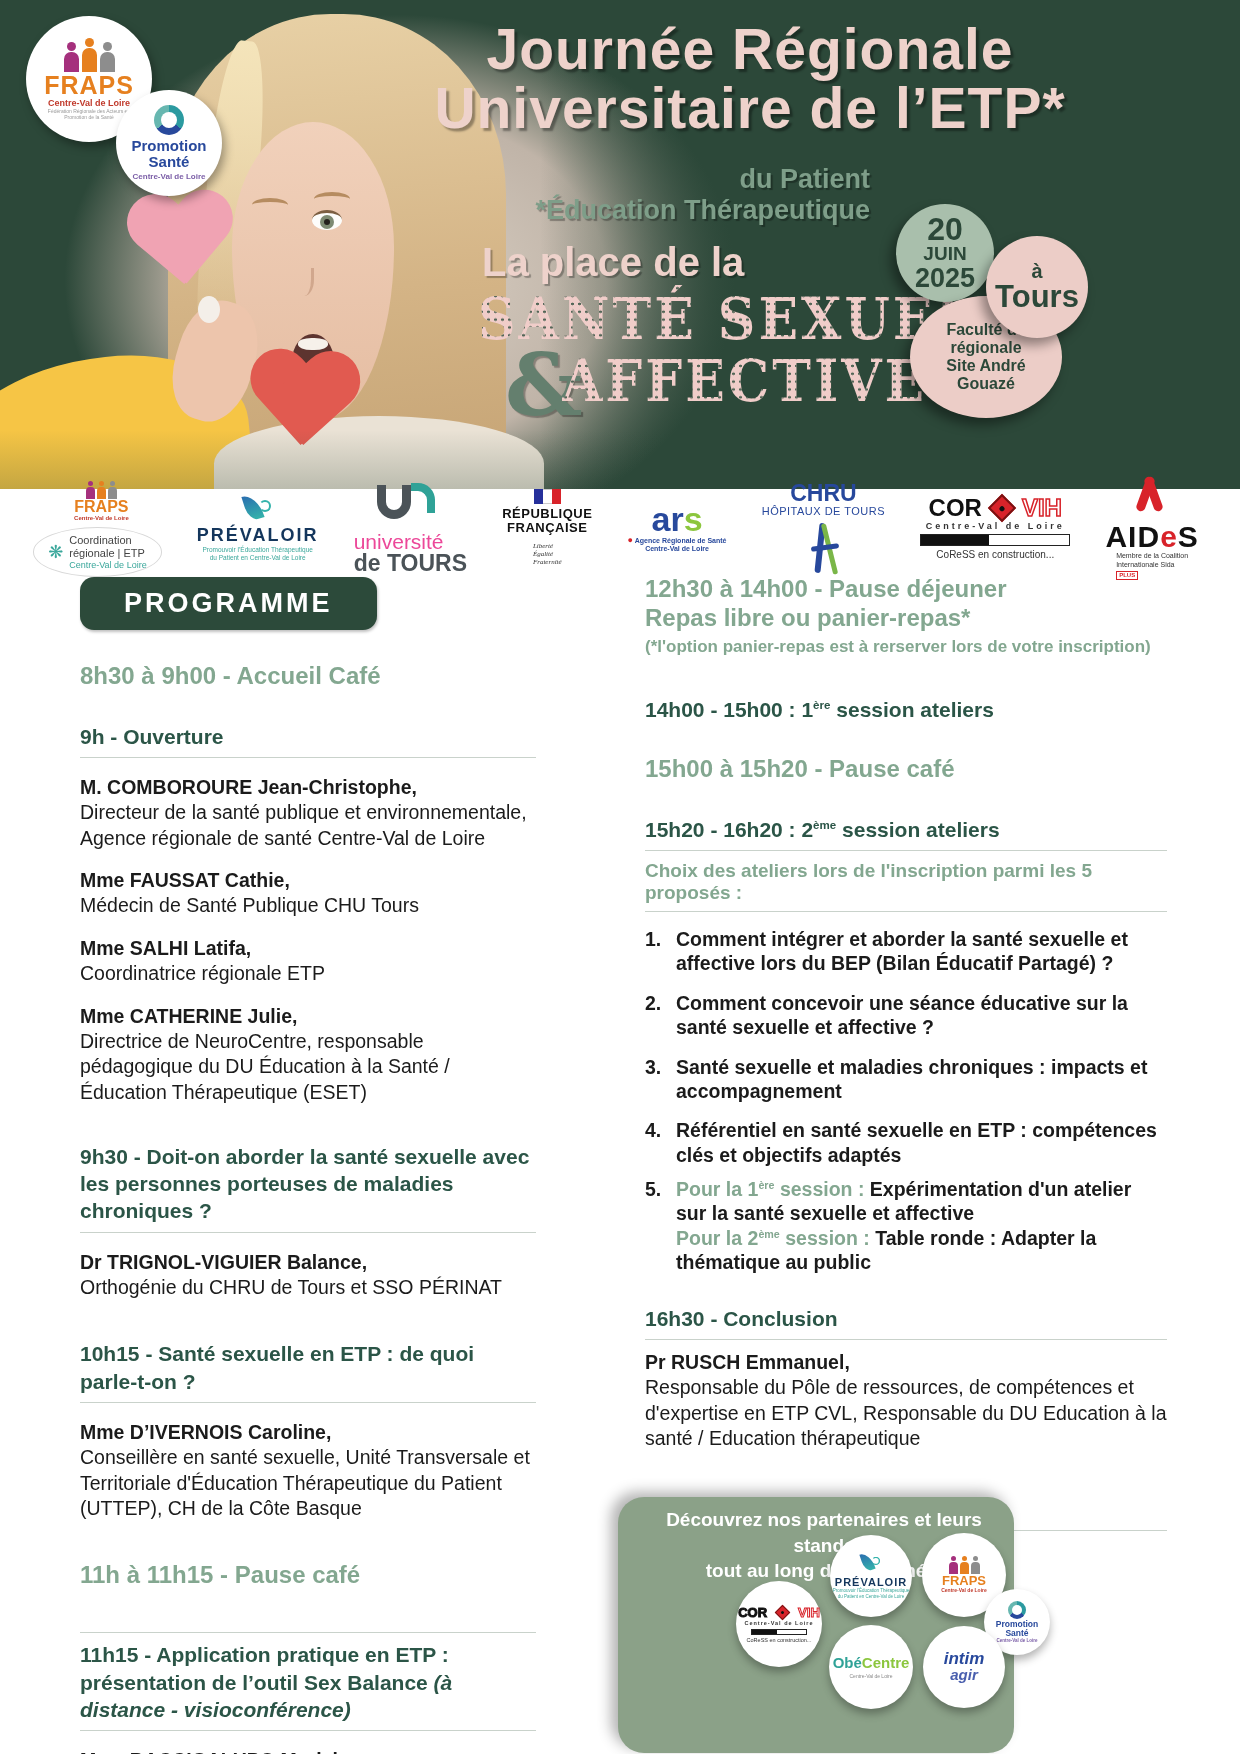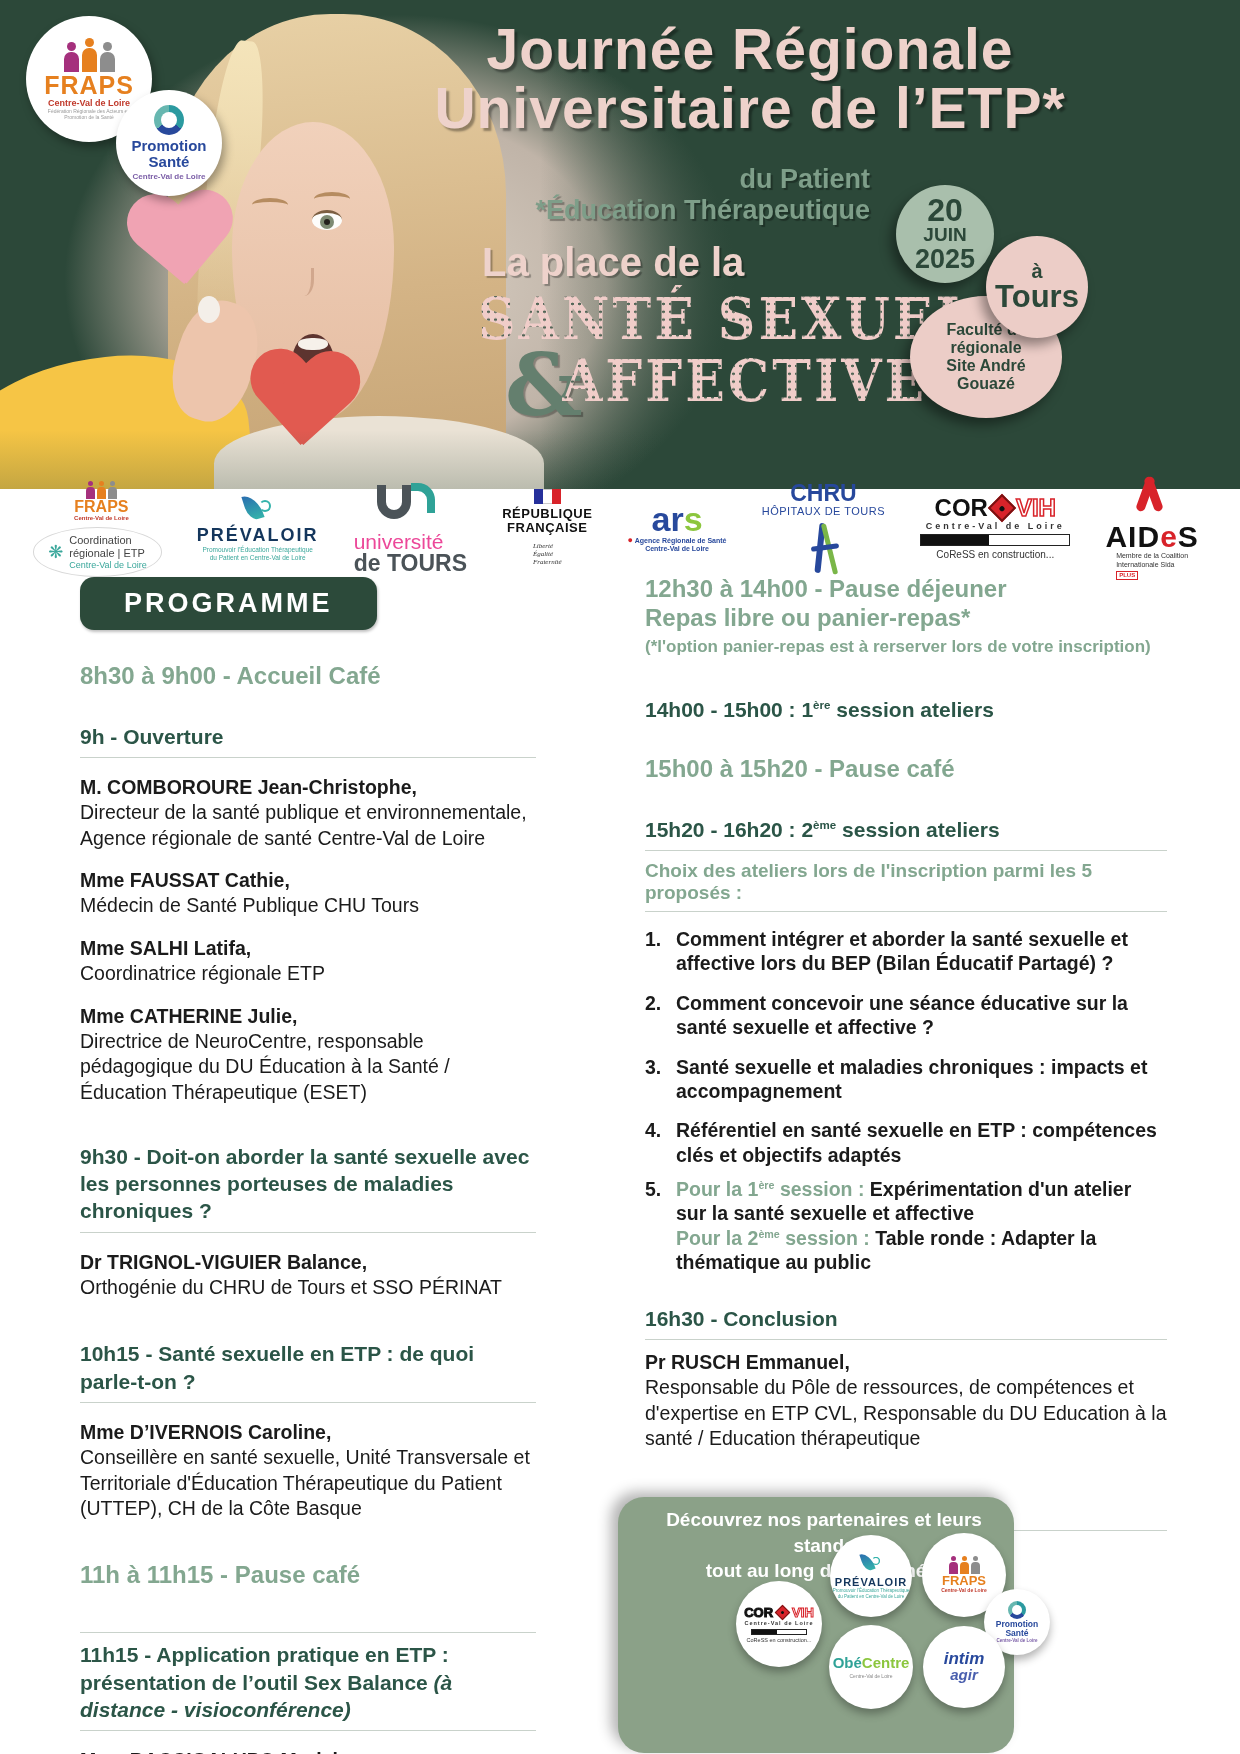--- a/index.html
+++ b/index.html
@@ -65,21 +65,21 @@
   .fancy { font-family:"DejaVu Serif", serif; font-weight:bold; letter-spacing:3px; transform:scaleY(1.12);
            background-image:radial-gradient(circle, rgba(56,84,68,.85) 1.1px, transparent 1.4px), linear-gradient(#f0cdc9,#f0cdc9);
            background-size:7px 7px, 100% 100%;
            -webkit-background-clip:text; background-clip:text; color:transparent; }
   .fancy1 { position:absolute; left:478px; top:288px; font-size:52px; }
   .amp { position:absolute; left:505px; top:334px; font-size:86px; color:#647f6e; font-weight:bold; font-family:"DejaVu Serif", serif; text-shadow:2px 2px 1px rgba(0,0,0,.3); }
   .fancy2 { position:absolute; left:562px; top:350px; font-size:52px; }
 
   .circle { position:absolute; border-radius:50%; display:flex; flex-direction:column; align-items:center; justify-content:center;
             text-align:center; color:#2c4839; box-shadow:-5px 7px 12px rgba(0,0,0,.4); }
-  .c-date { left:896px; top:185px; width:98px; height:98px; background:#a9bfac; z-index:3; }
+  .c-date { left:896px; top:204px; width:98px; height:98px; background:#a9bfac; z-index:3; }
   .c-date .d1 { font-size:32px; font-weight:bold; line-height:.95; }
   .c-date .d2 { font-size:19px; font-weight:bold; line-height:1.1; }
   .c-date .d3 { font-size:27px; font-weight:bold; line-height:1; }
   .c-tours { left:986px; top:236px; width:102px; height:102px; background:#eccdc7; z-index:6; }
   .c-tours .t1 { font-size:20px; font-weight:bold; line-height:1; }
   .c-tours .t2 { font-size:31px; font-weight:bold; line-height:1.05; }
   .c-venue { left:910px; top:296px; width:152px; height:122px; border-radius:50%; background:#eccdc7; z-index:5;
              display:flex; flex-direction:column; align-items:center; justify-content:center; text-align:center; color:#2c4839;
              box-shadow:-5px 7px 12px rgba(0,0,0,.4); position:absolute; }
   .c-venue div { font-size:16px; font-weight:bold; line-height:1.12; }
@@ -118,21 +118,21 @@
   .ars-s { color:#8cc63e; }
   .ars-sub { font-size:7px; color:#28499c; font-weight:bold; }
   .ars-dot { color:#d8232a; font-size:9px; }
   .chru-name { color:#27489c; font-size:23px; font-weight:bold; line-height:1; }
   .chru-sub { color:#27489c; font-size:11px; letter-spacing:.5px; }
   .chru-h { position:relative; width:34px; height:52px; margin-left:6px; }
   .chru-h i { position:absolute; display:block; border-radius:3px; }
   .h1 { left:8px; top:0; width:6px; height:50px; background:#27489c; transform:rotate(6deg); }
   .h2 { left:18px; top:0; width:5px; height:52px; background:#7ab648; transform:rotate(-14deg); }
   .h3 { left:2px; top:22px; width:28px; height:5px; background:#27489c; transform:rotate(-8deg); }
-  .cor-row { display:flex; align-items:center; gap:2px; }
+  .cor-row { display:flex; align-items:center; gap:8px; }
   .cor-cor { font-size:24px; font-weight:bold; color:#111; line-height:1; }
   .cor-vih { font-size:24px; font-weight:bold; color:#fff; -webkit-text-stroke:1.5px #d8232a; line-height:1; }
   .cor-diamond { width:20px; height:20px; background:#d8232a; border:2px solid #7a1212; transform:rotate(45deg); margin:0 2px; position:relative; }
   .cor-diamond::after { content:""; position:absolute; left:6px; top:6px; width:5px; height:5px; background:#111; border-radius:50%; }
   .cor-region { font-size:9px; letter-spacing:3px; color:#333; font-weight:bold; margin-top:1px; }
   .cor-bar { width:150px; height:12px; border:1px solid #222; margin-top:3px; position:relative; }
   .cor-bar i { position:absolute; left:0; top:0; height:100%; width:46%; background:#111; display:block; }
   .cor-caption { font-size:10px; color:#333; margin-top:3px; }
   .ribbon { position:relative; width:26px; height:40px; margin-right:4px; }
   .ribbon i { position:absolute; display:block; width:9px; height:36px; background:#d8232a; border-radius:5px; }

